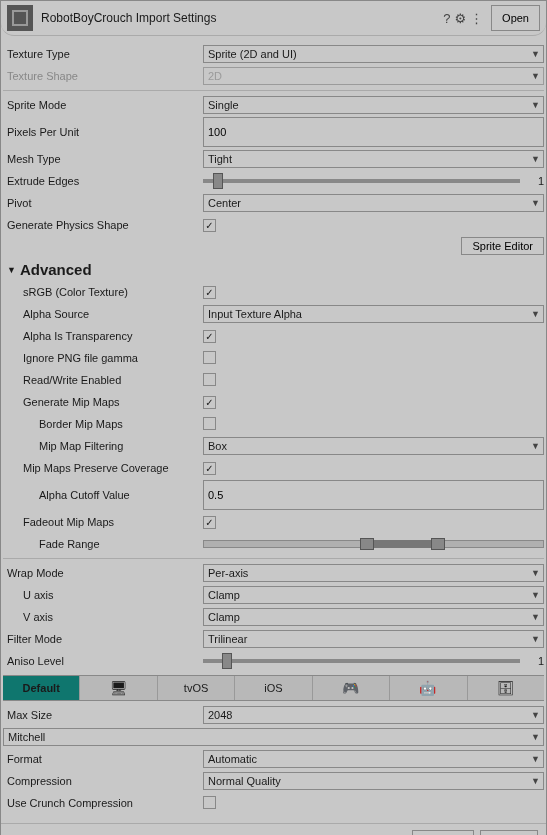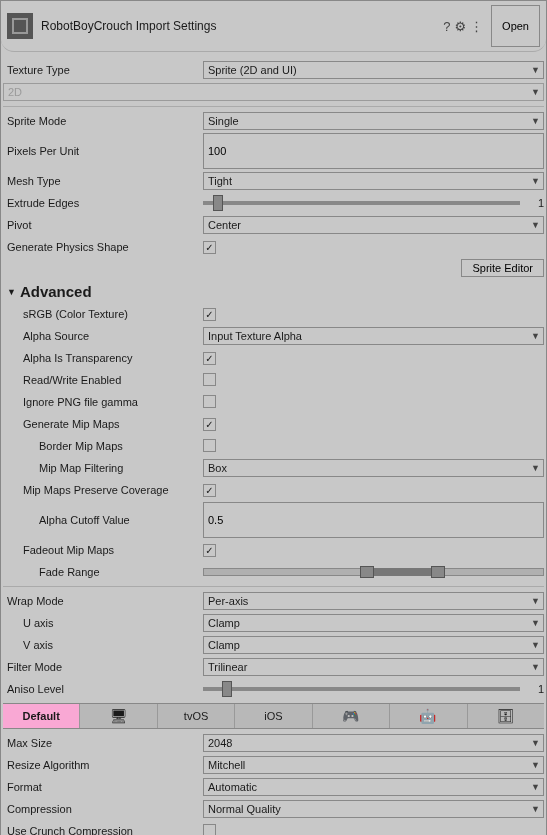--- a/index.html
+++ b/index.html
@@ -43,21 +43,21 @@
       gap: 4px;
     }
     .title-icon-btn {
       font-size: 13px;
       color: #444;
       cursor: pointer;
     }
     .open-btn {
       background: #c8c8c8;
       border: 1px solid #888;
-      padding: 14px 10px;
+      padding: 6px 10px;
       font-size: 11px;
       cursor: pointer;
     }
     .content {
       padding: 8px 2px;
     }
     .row {
       display: flex;
       align-items: center;
       min-height: 20px;
@@ -109,21 +109,21 @@
       font-size: 9px;
       color: #444;
       pointer-events: none;
     }
     .text-input {
       width: 100%;
       background: #c8c8c8;
       border: 1px solid #888;
       padding: 1px 4px;
       font-size: 11px;
-      height: 36px;
+      height: 30px;
     }
     .checkbox {
       width: 13px;
       height: 13px;
       border: 1px solid #888;
       background: #c8c8c8;
       cursor: pointer;
       display: inline-flex;
       align-items: center;
       justify-content: center;
@@ -171,21 +171,21 @@
       text-align: center;
       cursor: pointer;
       border-right: 1px solid #999;
       font-size: 11px;
       display: flex;
       align-items: center;
       justify-content: center;
     }
     .tab:last-child { border-right: none; }
     .tab.active {
-      background: #f9a8d4;
+      background: #0f766e;
       font-weight: bold;
     }
     .tab-icon {
       font-size: 14px;
     }
     .footer-btns {
       display: flex;
       justify-content: flex-end;
       gap: 6px;
       padding: 6px 8px;
@@ -263,20 +263,21 @@
         <div class="select-wrap">
           <select class="select-field">
             <option>Sprite (2D and UI)</option>
           </select>
           <span class="select-arrow">▼</span>
         </div>
       </div>
     </div>
 
     <div class="row">
+      <div class="label disabled">Texture Shape</div>
       <div class="value">
         <div class="select-wrap">
           <select class="select-field" disabled="">
             <option>2D</option>
           </select>
           <span class="select-arrow">▼</span>
         </div>
       </div>
     </div>
 
@@ -370,28 +371,28 @@
     </div>
 
     <div class="row">
       <div class="label indented">Alpha Is Transparency</div>
       <div class="value">
         <div class="checkbox">✓</div>
       </div>
     </div>
 
     <div class="row">
+      <div class="label indented">Ignore PNG file gamma</div>
+      <div class="value">
+        <div class="checkbox"></div>
+      </div>
+    </div>
+
+    <div class="row">
       <div class="label indented">Read/Write Enabled</div>
-      <div class="value">
-        <div class="checkbox"></div>
-      </div>
-    </div>
-
-    <div class="row">
-      <div class="label indented">Ignore PNG file gamma</div>
       <div class="value">
         <div class="checkbox"></div>
       </div>
     </div>
 
     <div class="row">
       <div class="label indented">Generate Mip Maps</div>
       <div class="value">
         <div class="checkbox">✓</div>
       </div>
@@ -537,21 +538,20 @@
         <div class="select-wrap">
           <select class="select-field">
             <option>2048</option>
           </select>
           <span class="select-arrow">▼</span>
         </div>
       </div>
     </div>
 
     <div class="row">
-      <div class="label">Resize Algorithm</div>
       <div class="value">
         <div class="select-wrap">
           <select class="select-field">
             <option>Mitchell</option>
           </select>
           <span class="select-arrow">▼</span>
         </div>
       </div>
     </div>
 

